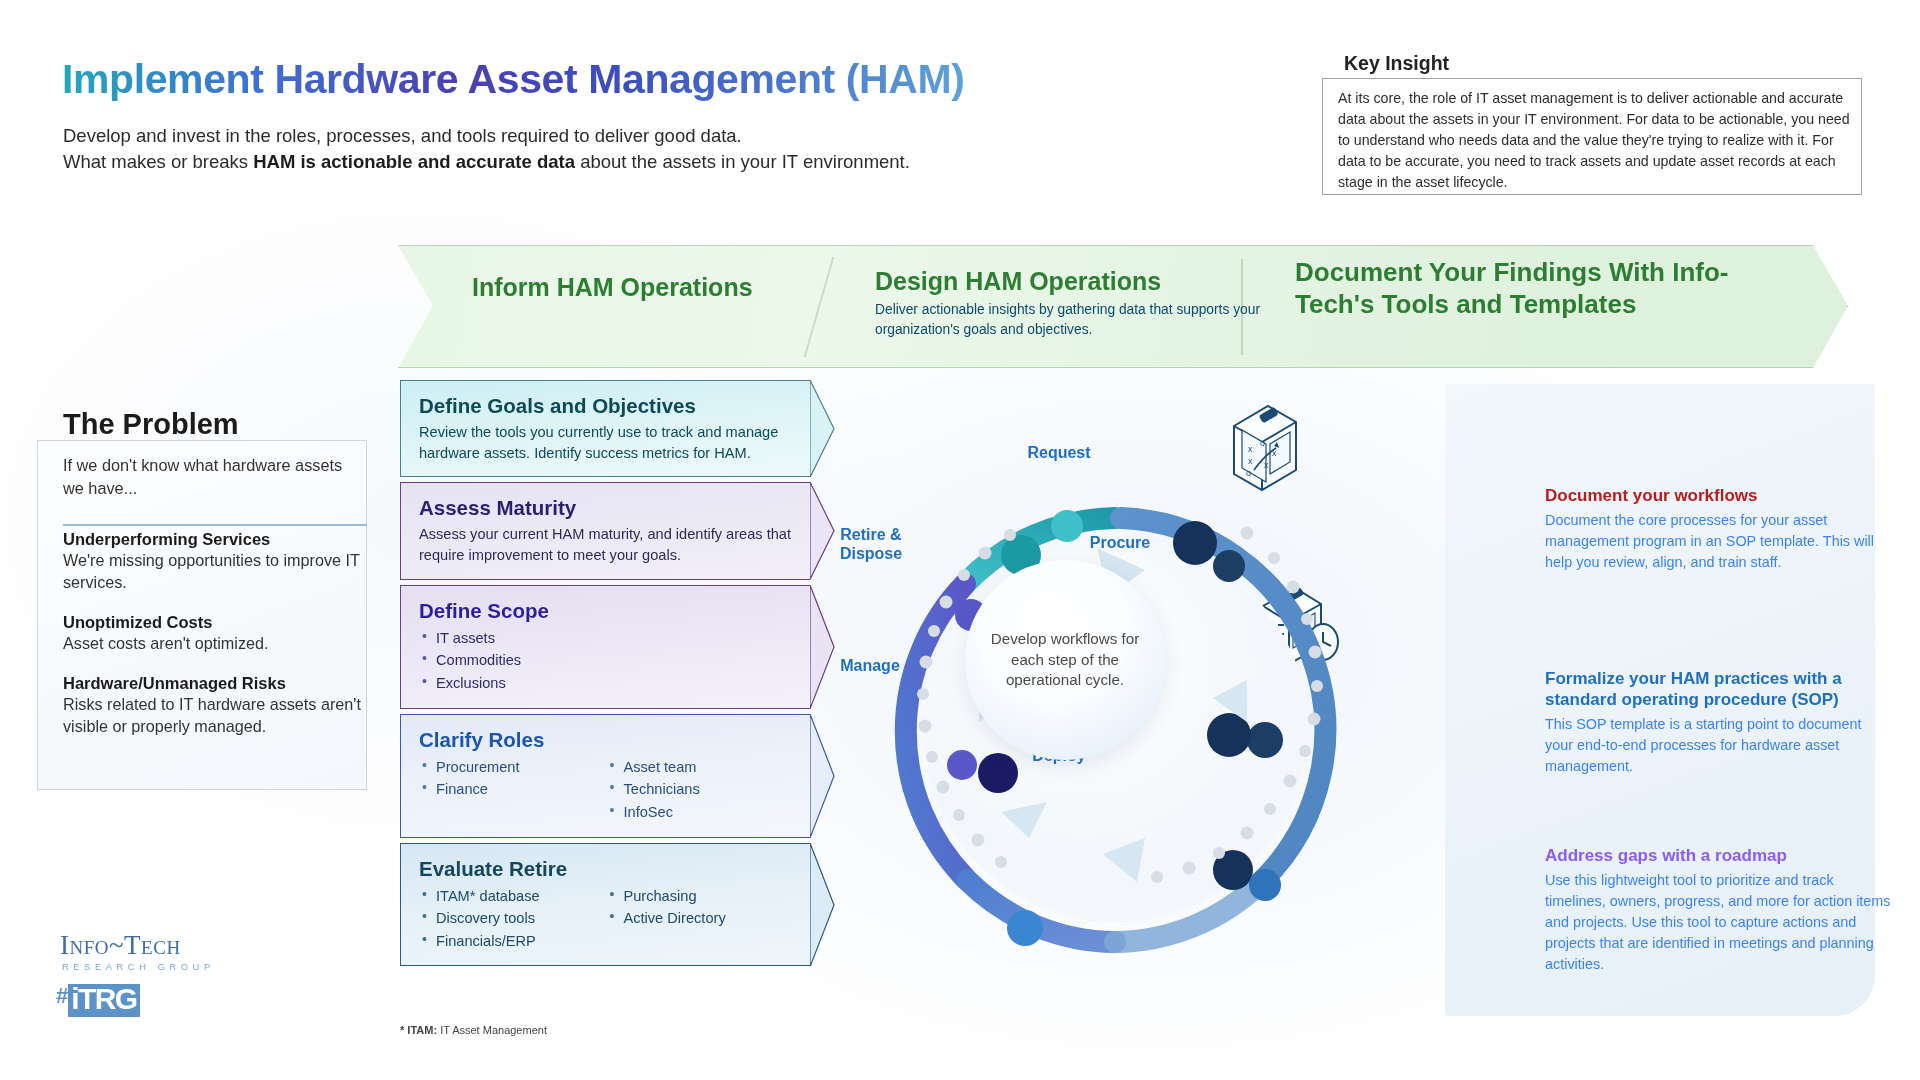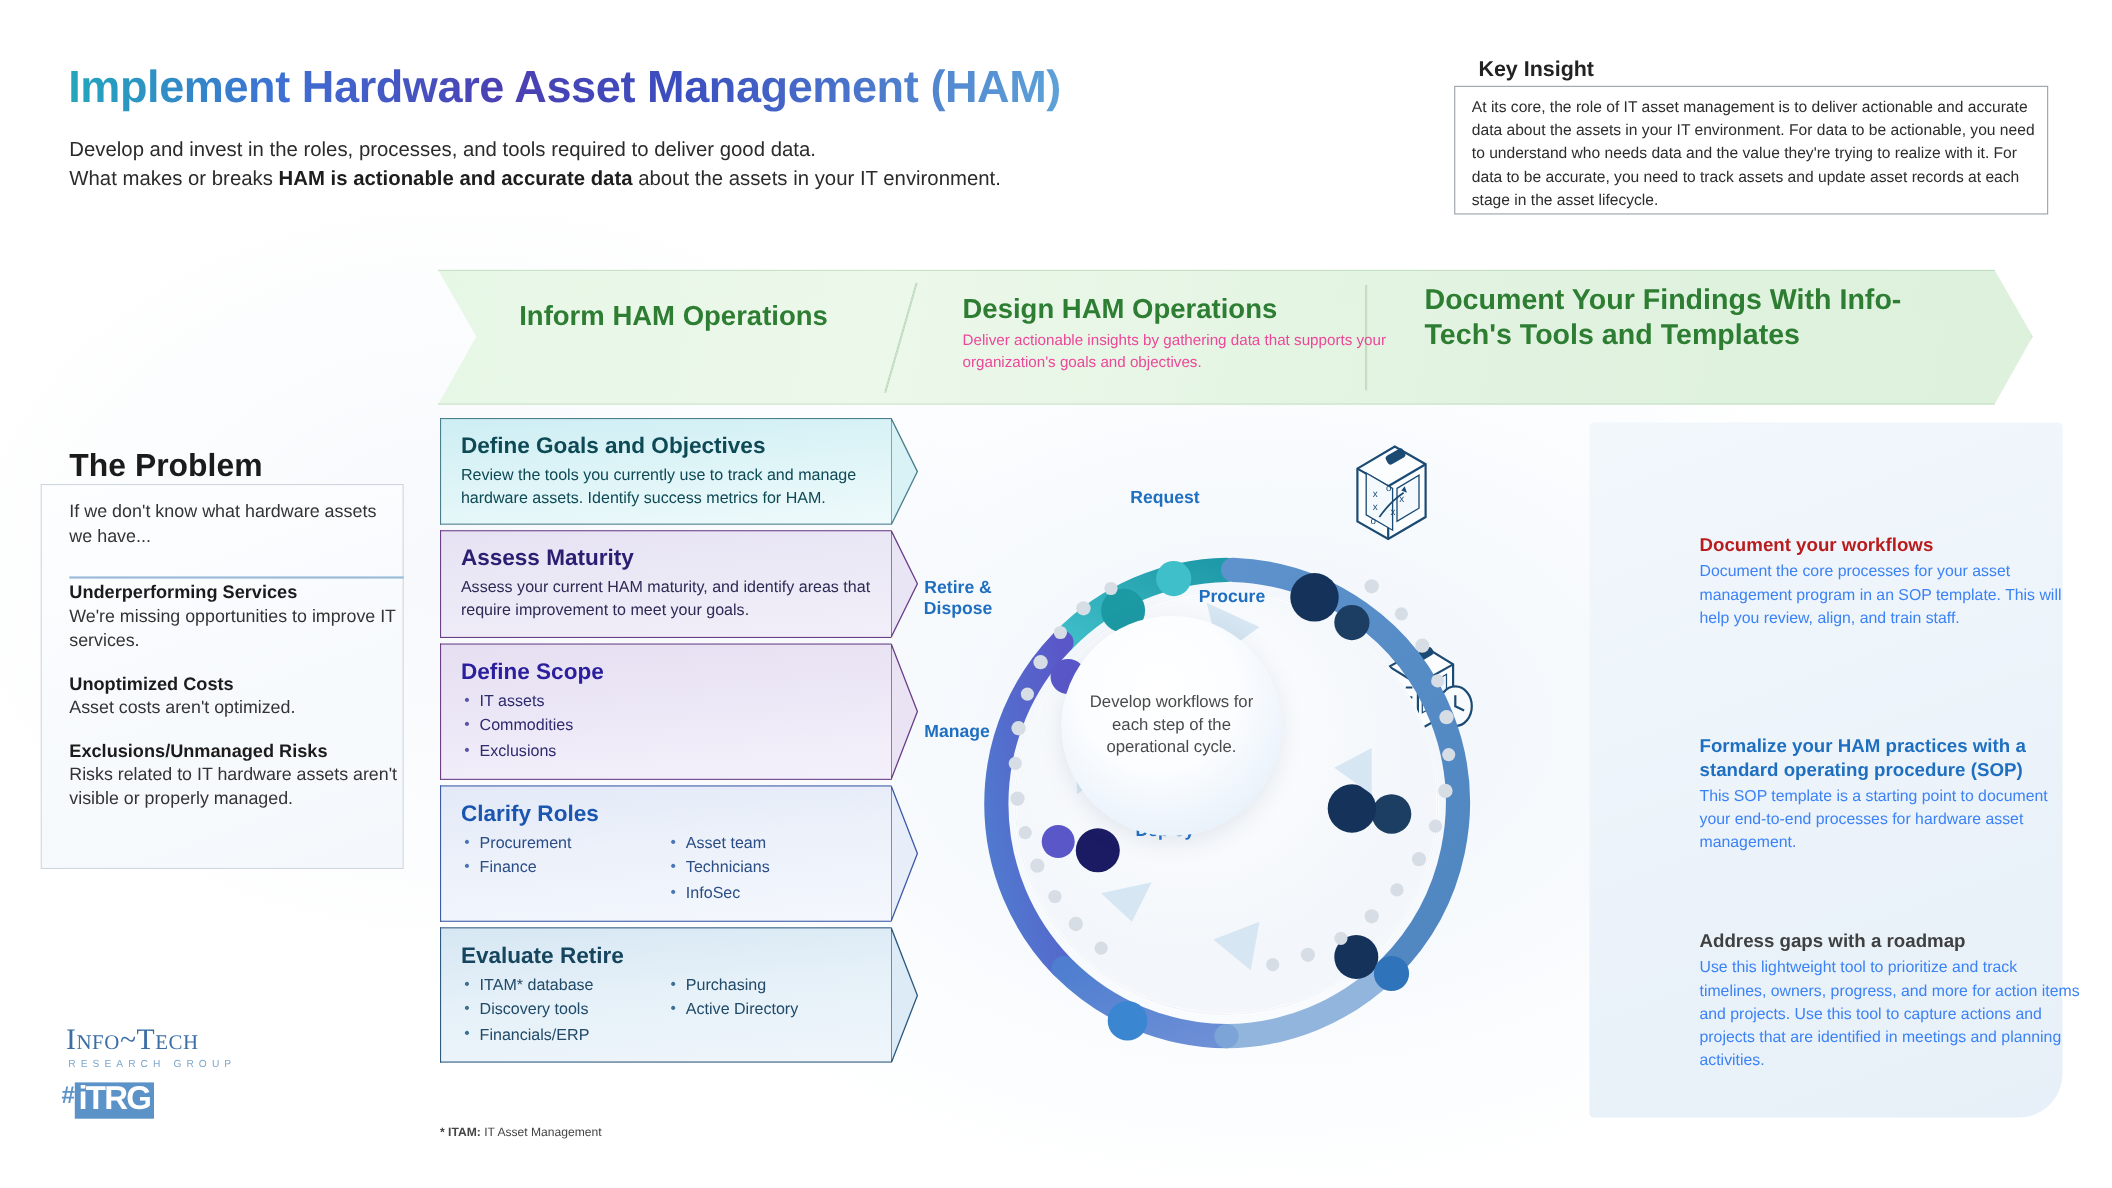--- a/index.html
+++ b/index.html
@@ -66,21 +66,21 @@
   .bn-1 {
     position:absolute; left:74px; top:27px; width:300px;
     font-size:25px; font-weight:bold; color:#2d7d32; line-height:1.2;
   }
   .bn-2-h {
     position:absolute; left:477px; top:22px;
     font-size:25px; font-weight:bold; color:#2d7d32; white-space:nowrap;
   }
   .bn-2-s {
     position:absolute; left:477px; top:55px; width:400px;
-    font-size:13.8px; color:#ec4899; line-height:1.42;
+    font-size:13.8px; color:#0c4a6e; line-height:1.42;
   }
   .bn-3 {
     position:absolute; left:897px; top:12px; width:440px;
     font-size:26px; font-weight:bold; color:#2d7d32; line-height:1.23;
   }
 
   
   .tp-title { position:absolute; left:63px; top:408px; font-size:29px; font-weight:bold; color:#1b1b1b; }
   .tp-box {
     position:absolute; left:37px; top:440px; width:330px; height:350px;
@@ -149,21 +149,21 @@
   .rp {
     position:absolute; left:1445px; top:384px; width:430px; height:632px;
     background:linear-gradient(160deg,#f2f7fc 0%,#edf4fa 40%,#e7f0f8 100%);
     border-radius:4px 4px 40px 4px;
   }
   .rp-block { position:absolute; width:348px; left:1545px; }
   .rp-block h4 { font-size:17px; font-weight:bold; line-height:1.24; margin-bottom:4px; }
   .rp-block p { font-size:14.4px; line-height:1.45; color:#3b82f6; }
   .rp-1 { top:485px; } .rp-1 h4 { color:#b91c1c; }
   .rp-2 { top:648px;margin-top:20px; } .rp-2 h4 { color:#1f6fc0; }
-  .rp-3 { top:845px; } .rp-3 h4 { color:#404040; }
+  .rp-3 { top:845px; } .rp-3 h4 { color:#8b5cf6; }
 
   
   .wheel { position:absolute; left:815px; top:430px; width:600px; height:600px; }
   .wheel svg { position:absolute; left:0; top:0; }
   .w-label {
     position:absolute; font-size:16px; font-weight:bold; color:#1f6fc0;
     text-align:center; line-height:1.2;
   }
   .wl-request { left:184px; top:13px; width:120px; }
   .wl-procure { left:245px; top:103px; width:120px; }
@@ -221,21 +221,21 @@
   <div class="tp-items" id="problem-items">
       <div class="tp-item">
         <div class="tp-item-h">Underperforming Services</div>
         <div class="tp-item-b">We're missing opportunities to improve IT services.</div>
       </div>
       <div class="tp-item">
         <div class="tp-item-h">Unoptimized Costs</div>
         <div class="tp-item-b">Asset costs aren't optimized.</div>
       </div>
       <div class="tp-item">
-        <div class="tp-item-h">Exclusions/Unmanaged Risks</div>
+        <div class="tp-item-h">Hardware/Unmanaged Risks</div>
         <div class="tp-item-b">Risks related to IT hardware assets aren't visible or properly managed.</div>
       </div>
     </div>
 
   <div class="logo-it">
     <div class="logo-it-main">Info~Tech</div>
     <div class="logo-it-sub">RESEARCH GROUP</div>
   </div>
   <div class="logo-itrg">
     <span class="logo-itrg-hash">#</span>

